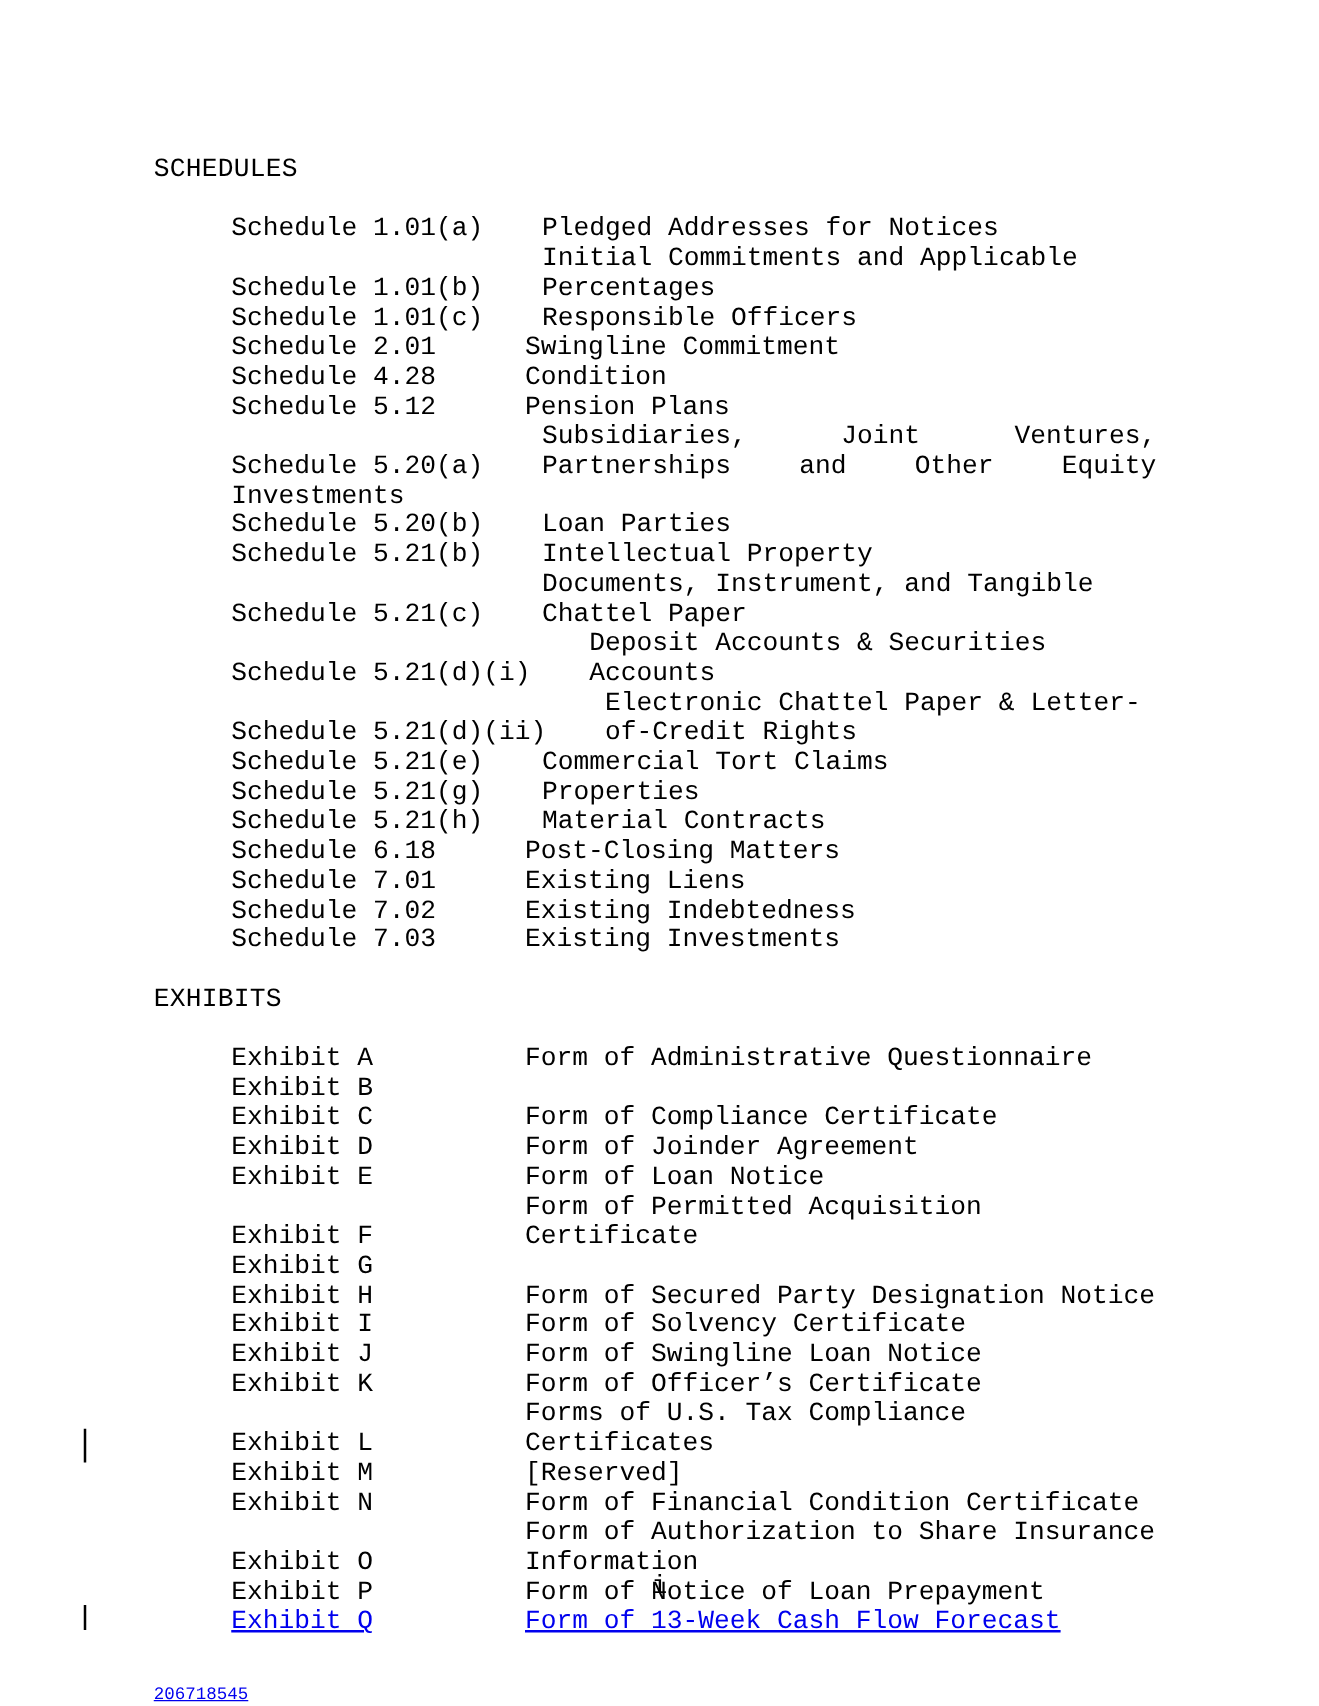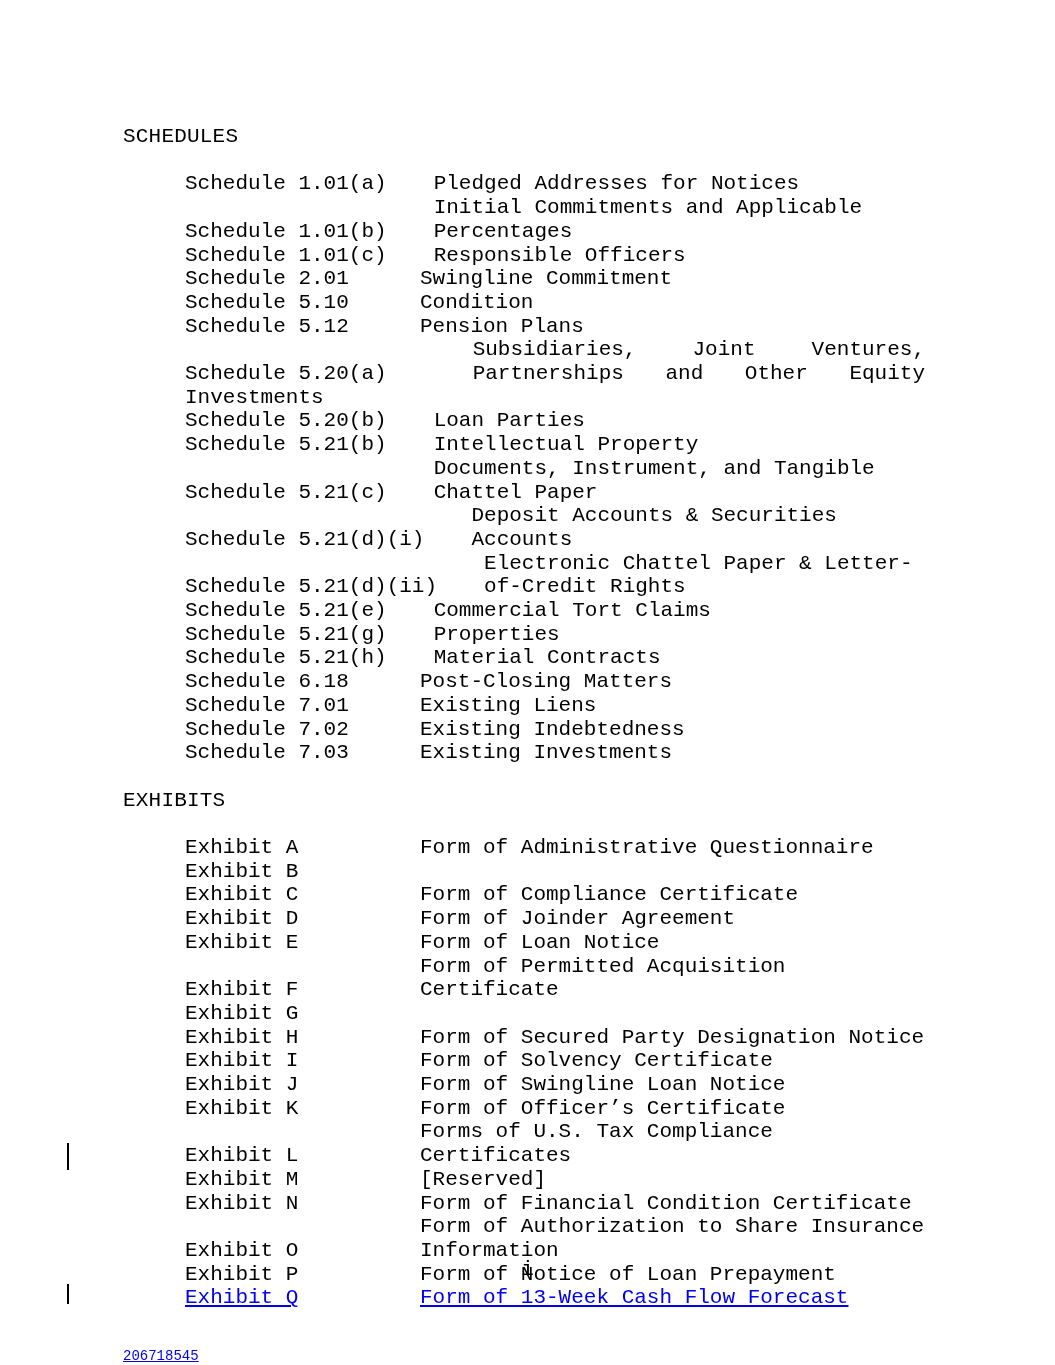--- a/index.html
+++ b/index.html
@@ -43,21 +43,20 @@
     flex: 0 0 188px;
     white-space: nowrap;
   }
   .row .desc {
     flex: 1 1 auto;
     min-width: 0;
   }
   .desc.justify-both {
     text-align: justify;
     text-align-last: justify;
-    margin-left: 39px;
   }
   .wrap-line {
     margin-left: 62px;
   }
   a.doc-link {
     color: var(--link-color, #0000EE);
     text-decoration: underline;
     cursor: pointer;
   }
   .footer-page-number {
@@ -112,21 +111,21 @@
         </div>
         <div class="row">
           <span class="label">Schedule 1.01(c)</span>
           <span class="desc">Responsible Officers</span>
         </div>
         <div class="row">
           <span class="label">Schedule 2.01</span>
           <span class="desc">Swingline Commitment</span>
         </div>
         <div class="row">
-          <span class="label">Schedule 5.10</span>
+          <span class="label">Schedule 4.28</span>
           <span class="desc">Condition</span>
         </div>
         <div class="row">
           <span class="label">Schedule 5.12</span>
           <span class="desc">Pension Plans</span>
         </div>
         <div class="row">
           <span class="label">Schedule 5.20(a)</span>
           <span class="desc justify-both">Subsidiaries, Joint Ventures, Partnerships and Other Equity</span>
         </div>

